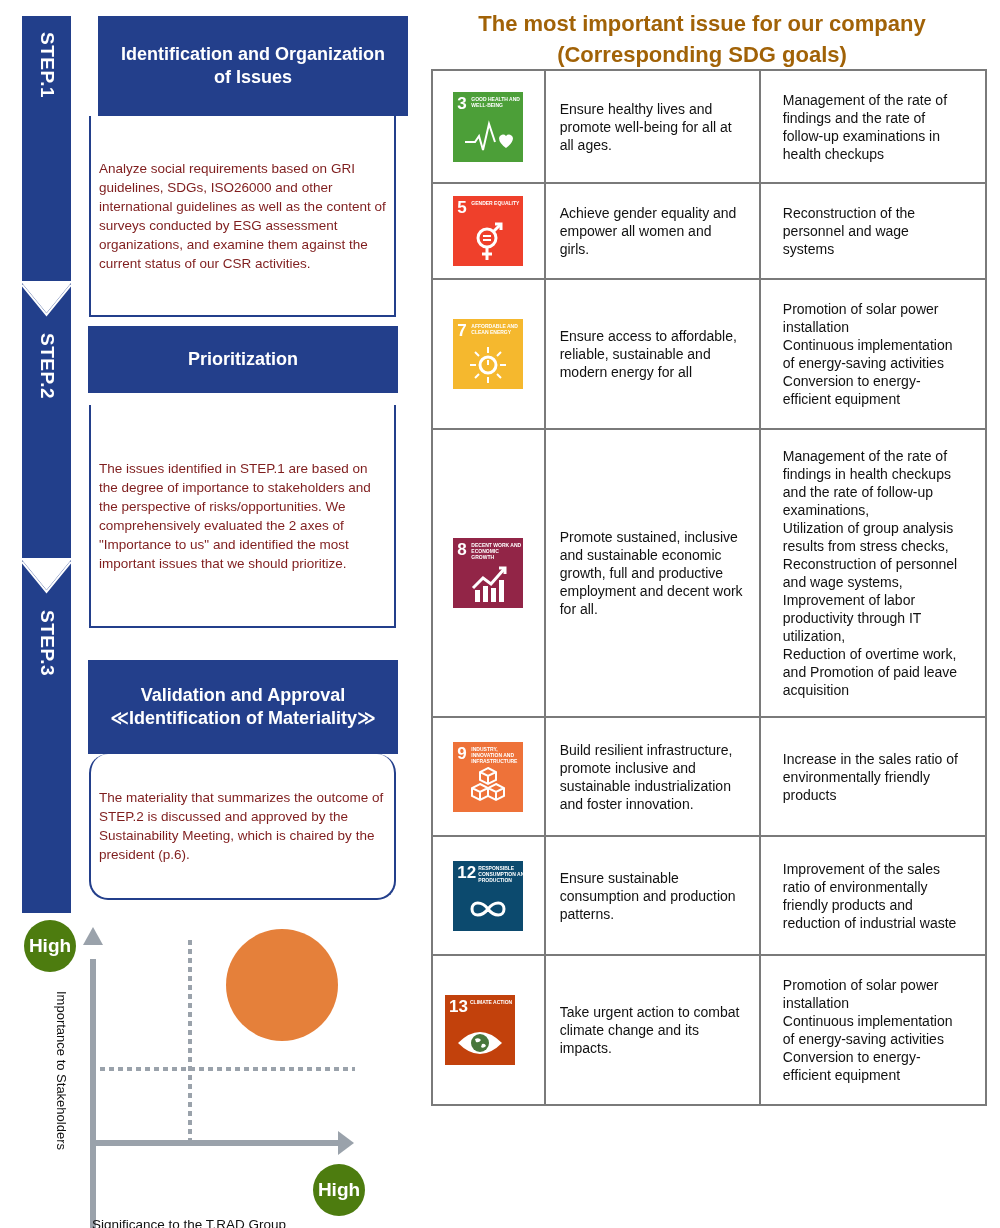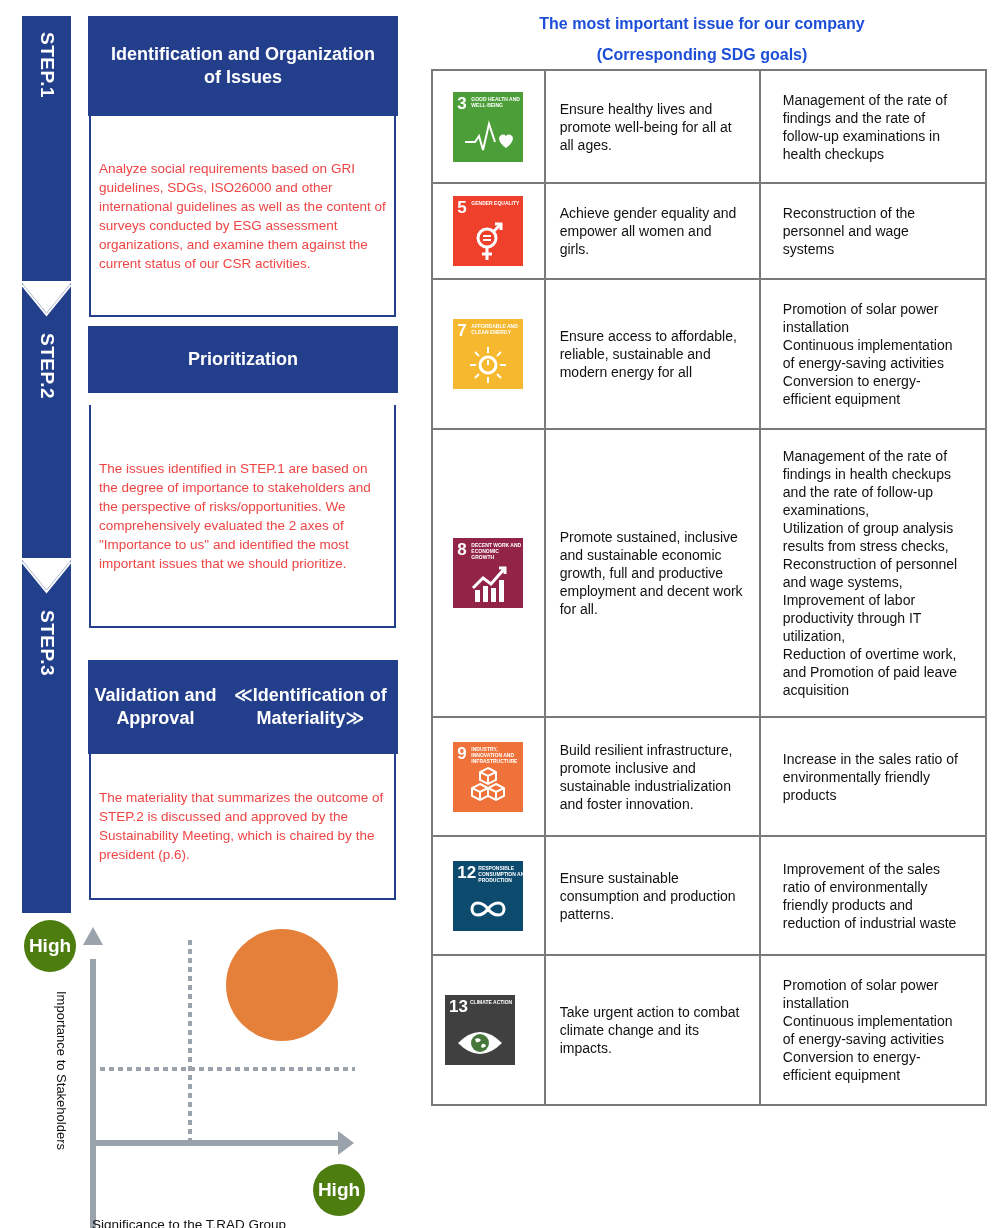--- a/index.html
+++ b/index.html
@@ -10,32 +10,32 @@
   .ribbon { position: absolute; left: 22px; top: 16px; width: 49px; height: 897px; background: #223f8b; }
   .ribbon-notch { position: absolute; left: 22px; width: 49px; height: 40px; }
   .ribbon-notch svg { display: block; }
   .step-label { position: absolute; left: 22px; width: 49px; color: #fff; font-weight: bold; font-size: 19px;
     writing-mode: vertical-rl; text-align: center; display: flex; align-items: center; justify-content: flex-start; letter-spacing: 0.5px; }
 
   
   .step-head { position: absolute; left: 88px; width: 310px; background: #233f8b; color: #fff; font-weight: bold;
     font-size: 18px; line-height: 23px; text-align: center; display: flex; align-items: center; justify-content: center; }
   .step-body { position: absolute; left: 89px; width: 307px; border: 2px solid #233f8b; border-top: none; background: #fff;
-    font-size: 13.5px; line-height: 19px; padding: 0 8px; display: flex; align-items: center; color: #ef4444; }
+    font-size: 13.5px; line-height: 19px; padding: 0 8px; display: flex; align-items: center; color: #7f1d1d; }
 
   
   .matrix { position: absolute; left: 0; top: 915px; width: 420px; height: 313px; }
   .high-badge { position: absolute; width: 52px; height: 52px; border-radius: 50%; background: #4d7c0f; color: #fff;
     font-weight: bold; font-size: 19px; display: flex; align-items: center; justify-content: center; }
   .axis-y-label { position: absolute; left: 49px; top: 980px; height: 180px; width: 20px; writing-mode: vertical-rl;
     font-size: 13px; text-align: center; color: #111; }
   .axis-x-label { position: absolute; left: 92px; top: 1217px; font-size: 13.5px; color: #111; }
 
   
-  .right-title { position: absolute; left: 432px; top: 8px; width: 540px; text-align: center; font-size: 16px; line-height: 31px; font-weight: bold; color: #1d4ed8; }
+  .right-title { position: absolute; left: 432px; top: 8px; width: 540px; text-align: center; font-size: 22px; line-height: 31px; font-weight: bold; color: #a16207; }
   .sdg-table { position: absolute; left: 431px; top: 69px; width: 556px; border-collapse: collapse; }
   .sdg-table td { border: 2px solid #7a7a7a; vertical-align: middle; font-size: 14px; line-height: 18px; color: #111; }
   .sdg-table td.icon-cell { width: 113px; text-align: center; }
   .sdg-table td.goal-cell { width: 216px; padding: 0 14px; }
   .sdg-table td.action-cell { width: 227px; padding: 0 22px; white-space: pre-line; }
   .sdg-icon { width: 70px; height: 70px; margin: 0 auto; position: relative; color: #fff; overflow: hidden; text-align: left; }
   .sdg-num { position: absolute; left: 4px; top: 2px; font-weight: bold; font-size: 17px; line-height: 20px; }
   .sdg-txt { position: absolute; left: 18px; top: 4px; font-size: 5px; line-height: 6px; font-weight: bold; width: 50px; }
   .sdg-icon.wide .sdg-txt { left: 25px; }
   .sdg-glyph { position: absolute; left: 10px; top: 24px; width: 50px; height: 42px; }
@@ -55,31 +55,31 @@
   <svg width="49" height="40" viewBox="0 0 49 40">
       <polygon points="0,0 49,0 49,2 24.5,32 0,2" fill="#fff"></polygon>
       <polygon points="0,4 24.5,34 49,4 49,40 0,40" fill="#223f8b"></polygon>
       <polyline points="0,4 24.5,34 49,4" fill="none" stroke="#fff" stroke-width="2"></polyline>
     </svg>
 </div>
 <div class="step-label" style="top:32px;height:70px;">STEP.1</div>
 <div class="step-label" style="top:333px;height:70px;">STEP.2</div>
 <div class="step-label" style="top:610px;height:70px;">STEP.3</div>
 
-<div class="step-head" style="top:16px;height:100px;padding:0 20px;">Identification and Organization of Issues</div>
+<div class="step-head" style="top:16px;height:100px;padding:0 20px;margin-left:10px;">Identification and Organization of Issues</div>
 <div class="step-body" style="top:116px;height:201px;">Analyze social requirements based on GRI guidelines, SDGs, ISO26000 and other international guidelines as well as the content of surveys conducted by ESG assessment organizations, and examine them against the current status of our CSR activities.</div>
 
 <div class="step-head" style="top:326px;height:67px;">Prioritization</div>
 <div class="step-body" style="top:405px;height:223px;">The issues identified in STEP.1 are based on the degree of importance to stakeholders and the perspective of risks/opportunities. We comprehensively evaluated the 2 axes of "Importance to us" and identified the most important issues that we should prioritize.</div>
 
-<div class="step-head" style="top:660px;height:94px;">
+<div class="step-head" style="top:660px;height:94px;flex-direction:column;">
   <span>Validation and Approval</span>
   <span>≪Identification of Materiality≫</span>
 </div>
-<div class="step-body" style="top:754px;height:146px;">The materiality that summarizes the outcome of STEP.2 is discussed and approved by the Sustainability Meeting, which is chaired by the president (p.6).</div>
+<div class="step-body" style="top:754px;height:146px;border-radius:19px;">The materiality that summarizes the outcome of STEP.2 is discussed and approved by the Sustainability Meeting, which is chaired by the president (p.6).</div>
 
 <svg class="matrix" width="420" height="313" viewBox="0 0 420 313">
   <line x1="93" y1="44" x2="93" y2="330" stroke="#9aa2ab" stroke-width="6"></line>
   <line x1="93" y1="44" x2="93" y2="230" stroke="#9aa2ab" stroke-width="6"></line>
   <polygon points="83,30 93,12 103,30" fill="#9aa2ab"></polygon>
   <line x1="90" y1="228" x2="340" y2="228" stroke="#9aa2ab" stroke-width="6"></line>
   <polygon points="338,216 354,228 338,240" fill="#9aa2ab"></polygon>
   <line x1="190" y1="25" x2="190" y2="225" stroke="#9aa2ab" stroke-width="4" stroke-dasharray="5,4"></line>
   <line x1="100" y1="154" x2="355" y2="154" stroke="#9aa2ab" stroke-width="4" stroke-dasharray="5,4"></line>
   <circle cx="282" cy="70" r="56" fill="#e5803a"></circle>
@@ -203,21 +203,21 @@
           <svg class="sdg-glyph" viewBox="0 0 50 42">
               <path d="M25,24 c-6,-8 -16,-8 -16,0 c0,8 10,8 16,0 c6,-8 16,-8 16,0 c0,8 -10,8 -16,0z" fill="none" stroke="#fff" stroke-width="3"></path>
             </svg>
         </div>
       </td>
       <td class="goal-cell">Ensure sustainable consumption and production patterns.</td>
       <td class="action-cell">Improvement of the sales ratio of environmentally friendly products and reduction of industrial waste</td>
     </tr>
     <tr style="height:150px;">
       <td class="icon-cell">
-        <div class="sdg-icon wide" style="background:#404040;margin-left:12px;">
+        <div class="sdg-icon wide" style="background:#c2410c;margin-left:12px;">
           <span class="sdg-num">13</span>
           <span class="sdg-txt">CLIMATE ACTION</span>
           <svg class="sdg-glyph" viewBox="0 0 50 42">
               <path d="M3,24 q22,-22 44,0 q-22,22 -44,0z" fill="#fff"></path>
               <circle cx="25" cy="24" r="9" fill="#48773c"></circle>
               <path d="M20,20 q4,-2 6,1 q-2,3 -5,2z M27,25 q3,-1 4,2 q-3,3 -5,1z" fill="#fff"></path>
             </svg>
         </div>
       </td>
       <td class="goal-cell">Take urgent action to combat climate change and its impacts.</td>

